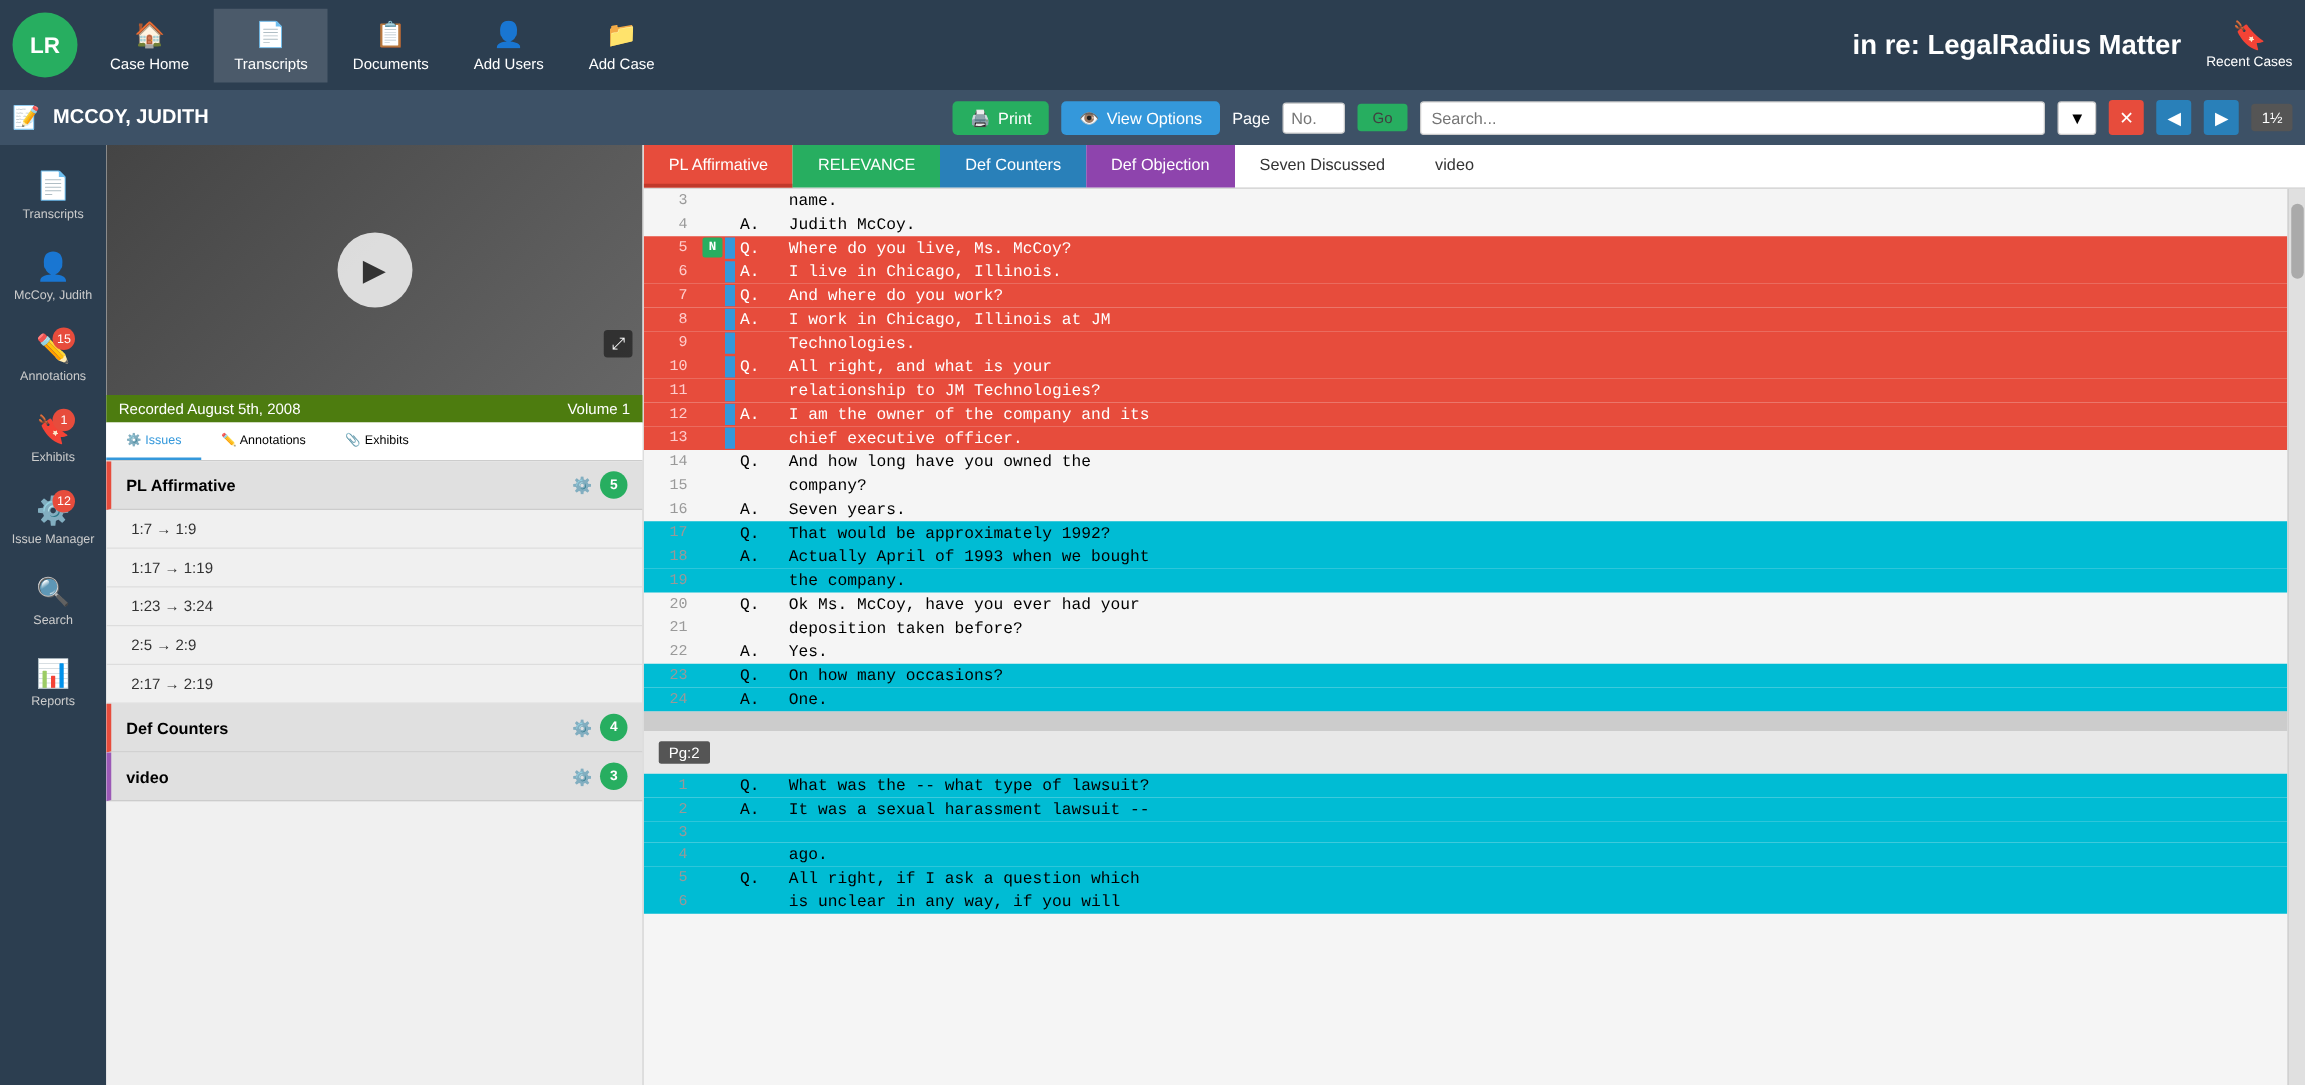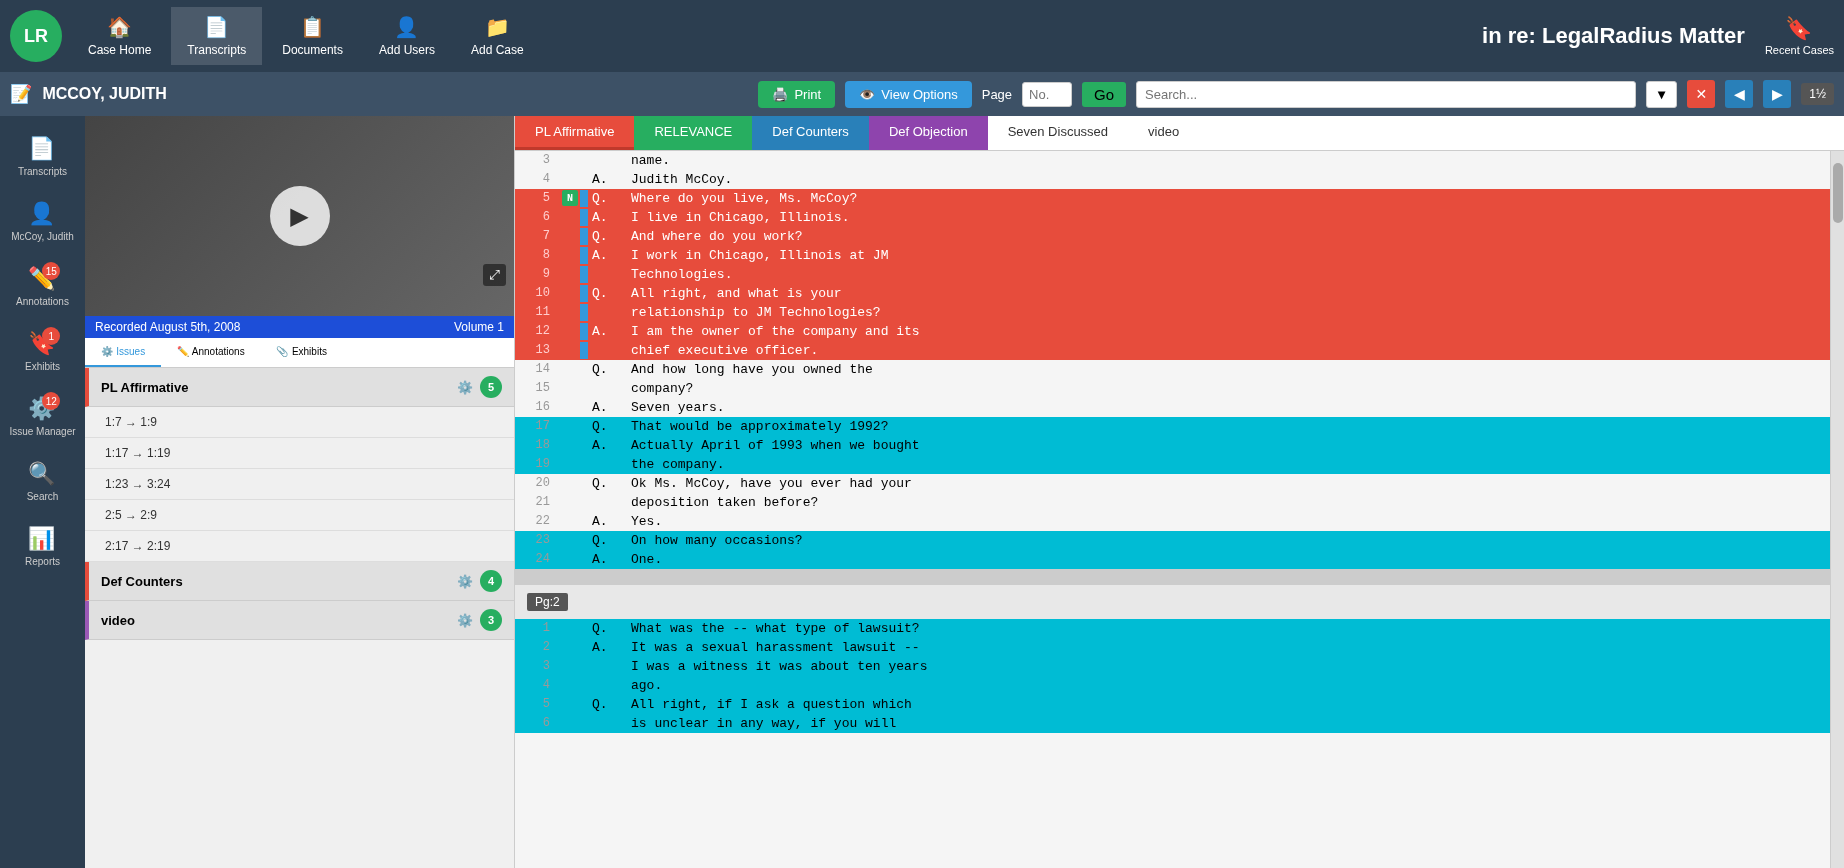--- a/index.html
+++ b/index.html
@@ -45,22 +45,22 @@
     }
     .btn-view-options {
       background: #3498db; color: white; border: none; padding: 6px 14px;
       border-radius: 4px; cursor: pointer; display: flex; align-items: center; gap: 6px; font-size: 13px;
     }
     .page-label { color: white; font-size: 13px; }
     .page-no-input {
       width: 50px; border: 1px solid #ccc; border-radius: 3px; padding: 4px 6px; font-size: 13px;
     }
     .go-btn {
-      background: #27ae60; color: #000000; border: none; padding: 4px 12px;
-      border-radius: 3px; cursor: pointer; font-size: 15px; text-align: center;
+      background: #27ae60; color: #404040; border: none; padding: 4px 12px;
+      border-radius: 3px; cursor: pointer; font-size: 12px; text-align: center;
     }
     .search-input {
       flex: 1; border: 1px solid #ccc; border-radius: 3px; padding: 5px 8px;
       font-size: 13px; max-width: 500px;
     }
     .search-dropdown-btn {
       background: white; border: 1px solid #ccc; padding: 5px 8px; border-radius: 3px; cursor: pointer;
     }
     .clear-search-btn {
       background: #e74c3c; color: white; border: none; width: 28px; height: 28px;
@@ -106,21 +106,21 @@
     }
     .video-placeholder {
       width: 100%; height: 100%; background: linear-gradient(135deg, #444, #666);
       display: flex; align-items: center; justify-content: center;
     }
     .play-btn {
       width: 60px; height: 60px; background: rgba(255,255,255,0.8); border-radius: 50%;
       display: flex; align-items: center; justify-content: center; font-size: 24px; color: #333; cursor: pointer;
     }
     .video-info-bar {
-      background: #1d4ed8; color: white; padding: 4px 10px;
+      background: #4d7c0f; color: white; padding: 4px 10px;
       display: flex; justify-content: space-between; font-size: 12px;
     }
     .expand-btn {
       position: absolute; bottom: 30px; right: 8px; background: rgba(0,0,0,0.5);
       color: white; border: none; cursor: pointer; padding: 3px 6px; border-radius: 3px;
     }
     .panel-tabs {
       display: flex; border-bottom: 1px solid #ccc; background: white;
     }
     .panel-tab {
@@ -582,21 +582,20 @@
           <div class="transcript-line highlight-cyan">
             <span class="line-num">2</span>
             <span class="line-marker"></span>
             <span class="color-bar side-bar-cyan"></span>
             <span class="line-text">A.   It was a sexual harassment lawsuit --</span>
           </div>
           <div class="transcript-line highlight-cyan">
             <span class="line-num">3</span>
             <span class="line-marker"></span>
             <span class="color-bar side-bar-cyan"></span>
-            <span class="line-text">     I was a witness it was about ten years</span>
           </div>
           <div class="transcript-line highlight-cyan">
             <span class="line-num">4</span>
             <span class="line-marker"></span>
             <span class="color-bar side-bar-cyan"></span>
             <span class="line-text">     ago.</span>
           </div>
           <div class="transcript-line highlight-cyan">
             <span class="line-num">5</span>
             <span class="line-marker"></span>

